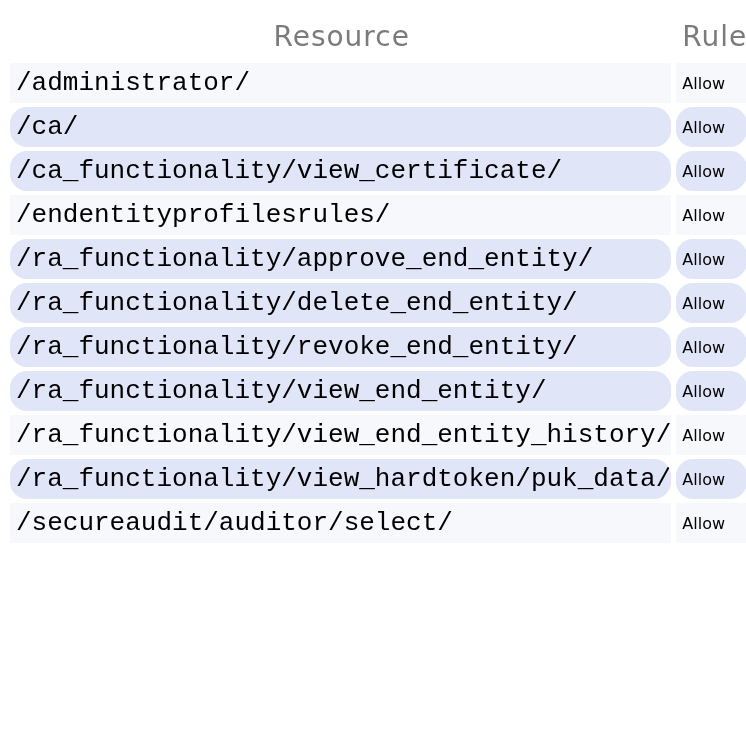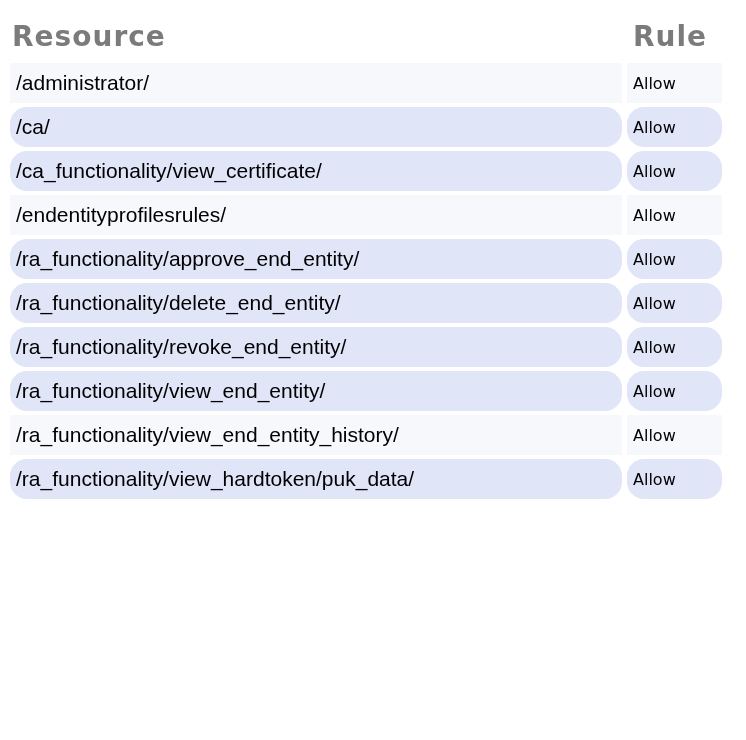--- a/index.html
+++ b/index.html
@@ -21,41 +21,41 @@
     border-collapse: separate;
     border-spacing: 5px 4px;
     table-layout: fixed;
     margin-left: 5px;
     margin-top: 16px;
   }
   col.col-resource { width: 612px; }
   col.col-rule     { width: 95px; }
   th {
     font-family: "DejaVu Sans", "Liberation Sans", sans-serif;
-    font-weight: bold;
+    font-weight: normal;
     font-size: 28px;
     letter-spacing: 1px;
     color: var(--header-text);
-    text-align: left;
+    text-align: center;
     vertical-align: bottom;
     padding: 0 0 6px 2px;
     height: 38px;
     white-space: nowrap;
   }
   th.rule-header { padding-left: 6px; }
   td {
     height: 40px;
     vertical-align: middle;
     overflow: hidden;
     white-space: nowrap;
     color: var(--cell-text);
   }
   td.resource-cell {
-    font-family: Liberation Sans, sans-serif;
-    font-size: 21px;
+    font-family: Liberation Mono, monospace;
+    font-size: 26px;
     padding-left: 6px;
   }
   td.rule-cell {
     font-family: "DejaVu Sans", "Liberation Sans", sans-serif;
     font-size: 16px;
     padding-left: 6px;
   }
   tr.light  td { background: var(--row-light); }
   tr.shaded td { background: var(--row-shaded); border-radius: 17px; }
 </style>
@@ -107,14 +107,18 @@
     <td class="rule-cell">Allow</td>
   </tr>
       <tr class="light">
     <td class="resource-cell">/ra_functionality/view_end_entity_history/</td>
     <td class="rule-cell">Allow</td>
   </tr>
       <tr class="shaded">
     <td class="resource-cell">/ra_functionality/view_hardtoken/puk_data/</td>
     <td class="rule-cell">Allow</td>
   </tr>
+      <tr class="light">
+    <td class="resource-cell">/secureaudit/auditor/select/</td>
+    <td class="rule-cell">Allow</td>
+  </tr>
     </tbody>
 </table>
 
 </body></html>

